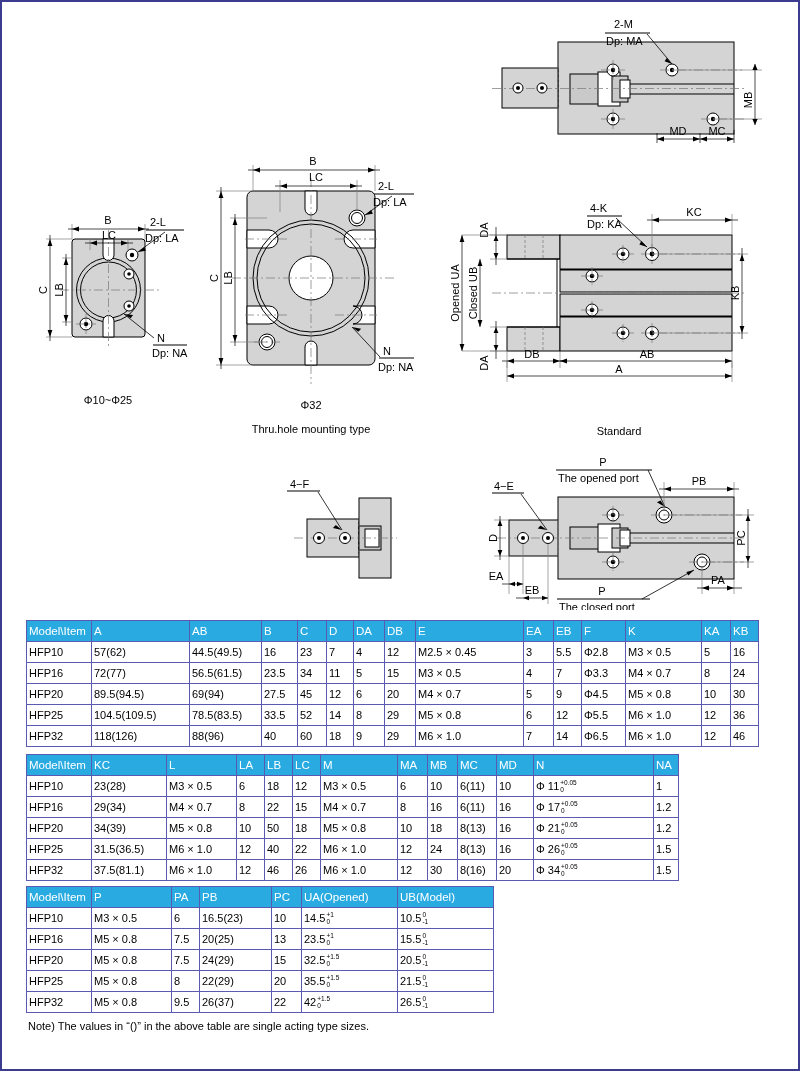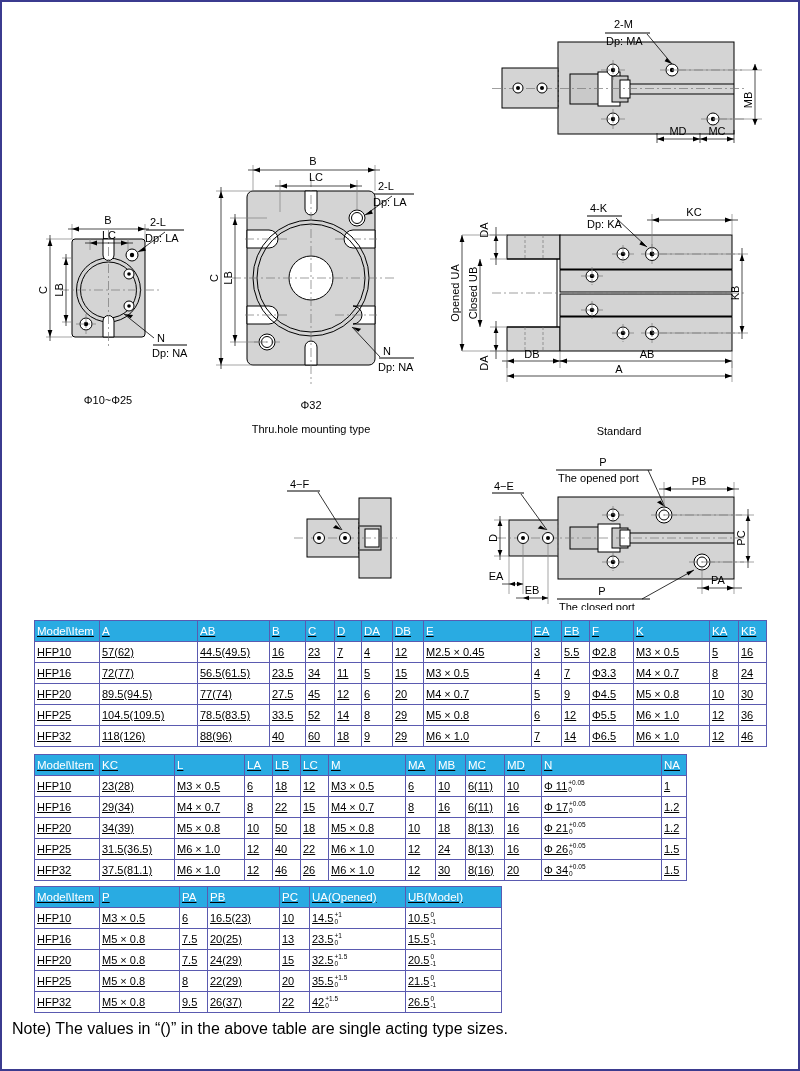--- a/index.html
+++ b/index.html
@@ -15,21 +15,21 @@
     position:relative;
     width:800px;height:1071px;
     box-sizing:border-box;
     border:2px solid #3b3b8f;
     background:#fff;
   }
   
   #drawings{position:absolute;left:0;top:0;width:796px;height:608px;}
   #drawings svg{display:block;}
   
-  .tbl-wrap{position:absolute;left:32px;text-decoration:underline;}
+  .tbl-wrap{position:absolute;left:24px;}
   table.dim{
     border-collapse:collapse;
     table-layout:fixed;
     font-size:11px;
     border:1px solid #3b3b8f;
   }
   table.dim th,table.dim td{
     border:1px solid #5a5ab0;
     padding:0 2px;
     height:20px;
@@ -51,22 +51,22 @@
     line-height:6.5px;
     vertical-align:middle;
     text-align:left;
     margin-left:1px;
     position:relative;
     top:-1px;
   }
   .tol i{display:block;font-style:normal;}
   .tol i.lo{position:relative;top:1px;}
   .note{
-    position:absolute;left:10px;top:1018px;
-    font-size:16px;color:#000;white-space:nowrap;text-align:right;
+    position:absolute;left:26px;top:1018px;
+    font-size:11px;color:#000;white-space:nowrap;text-align:right;
   }
   
   text{font-family:"Liberation Sans","DejaVu Sans",sans-serif;font-size:11px;fill:#000;}
   .dimtxt{font-size:11px;}
   .fill-body{fill:#d4d4d4;stroke:#000;stroke-width:1;}
   .fill-body2{fill:#c9c9c9;stroke:#000;stroke-width:1;}
   .fill-white{fill:#ffffff;stroke:#000;stroke-width:1;}
   .ln{stroke:#000;stroke-width:1;fill:none;}
   .lngray{stroke:#808080;stroke-width:0.7;fill:none;}
   .center{stroke:#777;stroke-width:0.7;fill:none;stroke-dasharray:9 3 2 3;}
@@ -634,21 +634,21 @@
             <td>4</td>
             <td>7</td>
             <td>Φ3.3</td>
             <td>M4 × 0.7</td>
             <td>8</td>
             <td>24</td>
           </tr>
           <tr>
             <td>HFP20</td>
             <td>89.5(94.5)</td>
-            <td>77(74)</td>
+            <td>69(94)</td>
             <td>27.5</td>
             <td>45</td>
             <td>12</td>
             <td>6</td>
             <td>20</td>
             <td>M4 × 0.7</td>
             <td>5</td>
             <td>9</td>
             <td>Φ4.5</td>
             <td>M5 × 0.8</td>

